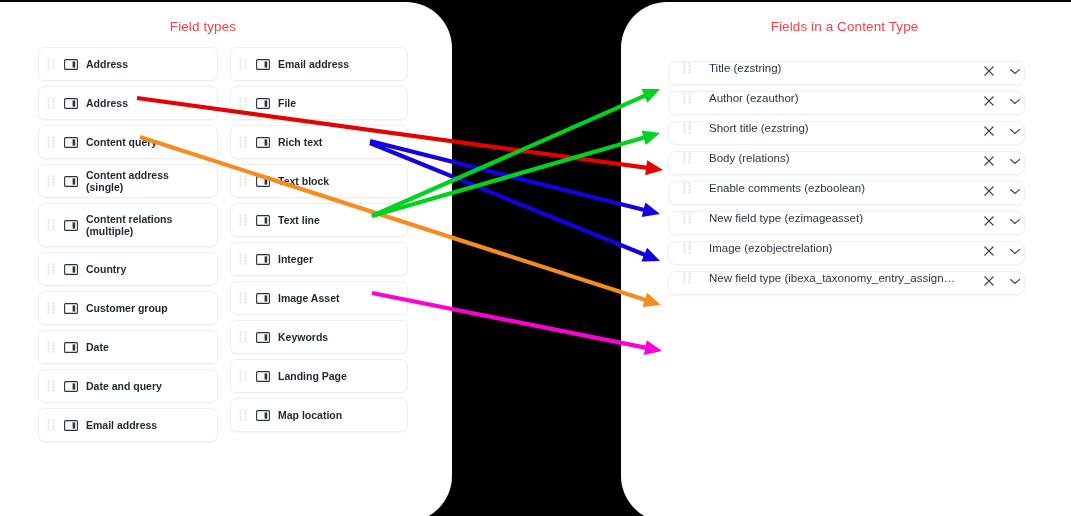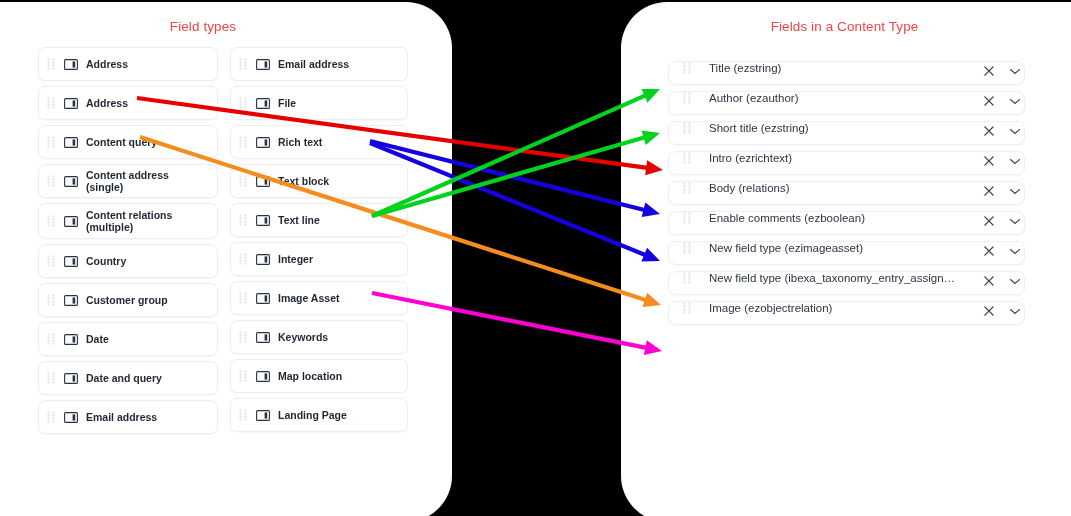--- a/index.html
+++ b/index.html
@@ -20,21 +20,21 @@
 
   
   .col{position:absolute;top:45px;}
   #col-a{left:84px;width:180px;}
   #col-b{left:276px;width:178px;}
 
   .ftype{box-sizing:border-box;height:34px;margin-bottom:5px;
          border:1px solid #eceef3;border-radius:7px;background:#fff;
          display:flex;align-items:center;padding:0 8px;
          box-shadow:0 1px 1px rgba(16,24,40,.035);}
-  .ftype.tall{height:36px;}
+  .ftype.tall{height:44px;}
 
   .grip{width:10px;height:12px;flex:0 0 auto;margin-right:7px;opacity:.85;}
   .ft-icon{width:14px;height:11px;flex:0 0 auto;margin-right:8px;}
   .ft-label{font-size:10.5px;font-weight:bold;color:#1f2733;line-height:12px;}
 
   
   #rows{position:absolute;left:47px;top:59px;width:357px;}
   .frow{box-sizing:border-box;height:24px;margin-bottom:6px;
         border:1px solid #edeff4;border-radius:8px;background:#fff;
         display:flex;align-items:flex-start;padding:0 0 0 14px;
@@ -374,38 +374,38 @@
             <rect x="5.5" y="3.5" width="2" height="2" fill="#d9dce3"></rect>
             <rect x="0.5" y="6.5" width="2" height="2" fill="#d9dce3"></rect>
             <rect x="5.5" y="6.5" width="2" height="2" fill="#d9dce3"></rect>
             <rect x="0.5" y="9.5" width="2" height="2" fill="#d9dce3"></rect>
             <rect x="5.5" y="9.5" width="2" height="2" fill="#d9dce3"></rect>
           </svg>
           <svg viewBox="0 0 14 11" class="ft-icon">
             <rect x="0.6" y="0.6" width="12.8" height="9.8" rx="1" fill="none" stroke="#2b3340" stroke-width="1.1"></rect>
             <rect x="8.6" y="2.4" width="2.6" height="6.2" fill="#2b3340"></rect>
           </svg>
+          <span class="ft-label">Landing Page</span>
+        </div>
+        <div class="ftype">
+          <svg viewBox="0 0 10 12" class="grip">
+            <rect x="0.5" y="0.5" width="2" height="2" fill="#d9dce3"></rect>
+            <rect x="5.5" y="0.5" width="2" height="2" fill="#d9dce3"></rect>
+            <rect x="0.5" y="3.5" width="2" height="2" fill="#d9dce3"></rect>
+            <rect x="5.5" y="3.5" width="2" height="2" fill="#d9dce3"></rect>
+            <rect x="0.5" y="6.5" width="2" height="2" fill="#d9dce3"></rect>
+            <rect x="5.5" y="6.5" width="2" height="2" fill="#d9dce3"></rect>
+            <rect x="0.5" y="9.5" width="2" height="2" fill="#d9dce3"></rect>
+            <rect x="5.5" y="9.5" width="2" height="2" fill="#d9dce3"></rect>
+          </svg>
+          <svg viewBox="0 0 14 11" class="ft-icon">
+            <rect x="0.6" y="0.6" width="12.8" height="9.8" rx="1" fill="none" stroke="#2b3340" stroke-width="1.1"></rect>
+            <rect x="8.6" y="2.4" width="2.6" height="6.2" fill="#2b3340"></rect>
+          </svg>
           <span class="ft-label">Map location</span>
-        </div>
-        <div class="ftype">
-          <svg viewBox="0 0 10 12" class="grip">
-            <rect x="0.5" y="0.5" width="2" height="2" fill="#d9dce3"></rect>
-            <rect x="5.5" y="0.5" width="2" height="2" fill="#d9dce3"></rect>
-            <rect x="0.5" y="3.5" width="2" height="2" fill="#d9dce3"></rect>
-            <rect x="5.5" y="3.5" width="2" height="2" fill="#d9dce3"></rect>
-            <rect x="0.5" y="6.5" width="2" height="2" fill="#d9dce3"></rect>
-            <rect x="5.5" y="6.5" width="2" height="2" fill="#d9dce3"></rect>
-            <rect x="0.5" y="9.5" width="2" height="2" fill="#d9dce3"></rect>
-            <rect x="5.5" y="9.5" width="2" height="2" fill="#d9dce3"></rect>
-          </svg>
-          <svg viewBox="0 0 14 11" class="ft-icon">
-            <rect x="0.6" y="0.6" width="12.8" height="9.8" rx="1" fill="none" stroke="#2b3340" stroke-width="1.1"></rect>
-            <rect x="8.6" y="2.4" width="2.6" height="6.2" fill="#2b3340"></rect>
-          </svg>
-          <span class="ft-label">Landing Page</span>
         </div>
       </div>
   </div>
 
   <div class="panel" id="panel-right">
     <div class="panel-title">Fields in a Content Type</div>
     <div id="rows">
         <div class="frow">
           <svg viewBox="0 0 10 12" class="grip">
             <rect x="0.5" y="0.5" width="2" height="2" fill="#d9dce3"></rect>
@@ -467,39 +467,20 @@
           <svg viewBox="0 0 10 12" class="grip">
             <rect x="0.5" y="0.5" width="2" height="2" fill="#d9dce3"></rect>
             <rect x="5.5" y="0.5" width="2" height="2" fill="#d9dce3"></rect>
             <rect x="0.5" y="3.5" width="2" height="2" fill="#d9dce3"></rect>
             <rect x="5.5" y="3.5" width="2" height="2" fill="#d9dce3"></rect>
             <rect x="0.5" y="6.5" width="2" height="2" fill="#d9dce3"></rect>
             <rect x="5.5" y="6.5" width="2" height="2" fill="#d9dce3"></rect>
             <rect x="0.5" y="9.5" width="2" height="2" fill="#d9dce3"></rect>
             <rect x="5.5" y="9.5" width="2" height="2" fill="#d9dce3"></rect>
           </svg>
-          <span class="frow-label">Intro (ezrichtext)</span>
-          <svg viewBox="0 0 18 18" class="act">
-            <path d="M4.5 4.5 L13.5 13.5 M13.5 4.5 L4.5 13.5" stroke="#3c4452" stroke-width="1.1" fill="none"></path>
-          </svg>
-          <svg viewBox="0 0 18 18" class="act">
-            <path d="M4.5 7.5 L9 11.5 L13.5 7.5" stroke="#3c4452" stroke-width="1.1" fill="none" stroke-linecap="round"></path>
-          </svg>
-        </div>
-        <div class="frow">
-          <svg viewBox="0 0 10 12" class="grip">
-            <rect x="0.5" y="0.5" width="2" height="2" fill="#d9dce3"></rect>
-            <rect x="5.5" y="0.5" width="2" height="2" fill="#d9dce3"></rect>
-            <rect x="0.5" y="3.5" width="2" height="2" fill="#d9dce3"></rect>
-            <rect x="5.5" y="3.5" width="2" height="2" fill="#d9dce3"></rect>
-            <rect x="0.5" y="6.5" width="2" height="2" fill="#d9dce3"></rect>
-            <rect x="5.5" y="6.5" width="2" height="2" fill="#d9dce3"></rect>
-            <rect x="0.5" y="9.5" width="2" height="2" fill="#d9dce3"></rect>
-            <rect x="5.5" y="9.5" width="2" height="2" fill="#d9dce3"></rect>
-          </svg>
           <span class="frow-label">Body (relations)</span>
           <svg viewBox="0 0 18 18" class="act">
             <path d="M4.5 4.5 L13.5 13.5 M13.5 4.5 L4.5 13.5" stroke="#3c4452" stroke-width="1.1" fill="none"></path>
           </svg>
           <svg viewBox="0 0 18 18" class="act">
             <path d="M4.5 7.5 L9 11.5 L13.5 7.5" stroke="#3c4452" stroke-width="1.1" fill="none" stroke-linecap="round"></path>
           </svg>
         </div>
         <div class="frow">
           <svg viewBox="0 0 10 12" class="grip">
@@ -543,40 +524,40 @@
           <svg viewBox="0 0 10 12" class="grip">
             <rect x="0.5" y="0.5" width="2" height="2" fill="#d9dce3"></rect>
             <rect x="5.5" y="0.5" width="2" height="2" fill="#d9dce3"></rect>
             <rect x="0.5" y="3.5" width="2" height="2" fill="#d9dce3"></rect>
             <rect x="5.5" y="3.5" width="2" height="2" fill="#d9dce3"></rect>
             <rect x="0.5" y="6.5" width="2" height="2" fill="#d9dce3"></rect>
             <rect x="5.5" y="6.5" width="2" height="2" fill="#d9dce3"></rect>
             <rect x="0.5" y="9.5" width="2" height="2" fill="#d9dce3"></rect>
             <rect x="5.5" y="9.5" width="2" height="2" fill="#d9dce3"></rect>
           </svg>
+          <span class="frow-label">Image (ezobjectrelation)</span>
+          <svg viewBox="0 0 18 18" class="act">
+            <path d="M4.5 4.5 L13.5 13.5 M13.5 4.5 L4.5 13.5" stroke="#3c4452" stroke-width="1.1" fill="none"></path>
+          </svg>
+          <svg viewBox="0 0 18 18" class="act">
+            <path d="M4.5 7.5 L9 11.5 L13.5 7.5" stroke="#3c4452" stroke-width="1.1" fill="none" stroke-linecap="round"></path>
+          </svg>
+        </div>
+        <div class="frow">
+          <svg viewBox="0 0 10 12" class="grip">
+            <rect x="0.5" y="0.5" width="2" height="2" fill="#d9dce3"></rect>
+            <rect x="5.5" y="0.5" width="2" height="2" fill="#d9dce3"></rect>
+            <rect x="0.5" y="3.5" width="2" height="2" fill="#d9dce3"></rect>
+            <rect x="5.5" y="3.5" width="2" height="2" fill="#d9dce3"></rect>
+            <rect x="0.5" y="6.5" width="2" height="2" fill="#d9dce3"></rect>
+            <rect x="5.5" y="6.5" width="2" height="2" fill="#d9dce3"></rect>
+            <rect x="0.5" y="9.5" width="2" height="2" fill="#d9dce3"></rect>
+            <rect x="5.5" y="9.5" width="2" height="2" fill="#d9dce3"></rect>
+          </svg>
           <span class="frow-label">New field type (ibexa_taxonomy_entry_assign…</span>
-          <svg viewBox="0 0 18 18" class="act">
-            <path d="M4.5 4.5 L13.5 13.5 M13.5 4.5 L4.5 13.5" stroke="#3c4452" stroke-width="1.1" fill="none"></path>
-          </svg>
-          <svg viewBox="0 0 18 18" class="act">
-            <path d="M4.5 7.5 L9 11.5 L13.5 7.5" stroke="#3c4452" stroke-width="1.1" fill="none" stroke-linecap="round"></path>
-          </svg>
-        </div>
-        <div class="frow">
-          <svg viewBox="0 0 10 12" class="grip">
-            <rect x="0.5" y="0.5" width="2" height="2" fill="#d9dce3"></rect>
-            <rect x="5.5" y="0.5" width="2" height="2" fill="#d9dce3"></rect>
-            <rect x="0.5" y="3.5" width="2" height="2" fill="#d9dce3"></rect>
-            <rect x="5.5" y="3.5" width="2" height="2" fill="#d9dce3"></rect>
-            <rect x="0.5" y="6.5" width="2" height="2" fill="#d9dce3"></rect>
-            <rect x="5.5" y="6.5" width="2" height="2" fill="#d9dce3"></rect>
-            <rect x="0.5" y="9.5" width="2" height="2" fill="#d9dce3"></rect>
-            <rect x="5.5" y="9.5" width="2" height="2" fill="#d9dce3"></rect>
-          </svg>
-          <span class="frow-label">Image (ezobjectrelation)</span>
           <svg viewBox="0 0 18 18" class="act">
             <path d="M4.5 4.5 L13.5 13.5 M13.5 4.5 L4.5 13.5" stroke="#3c4452" stroke-width="1.1" fill="none"></path>
           </svg>
           <svg viewBox="0 0 18 18" class="act">
             <path d="M4.5 7.5 L9 11.5 L13.5 7.5" stroke="#3c4452" stroke-width="1.1" fill="none" stroke-linecap="round"></path>
           </svg>
         </div>
       </div>
   </div>
 

